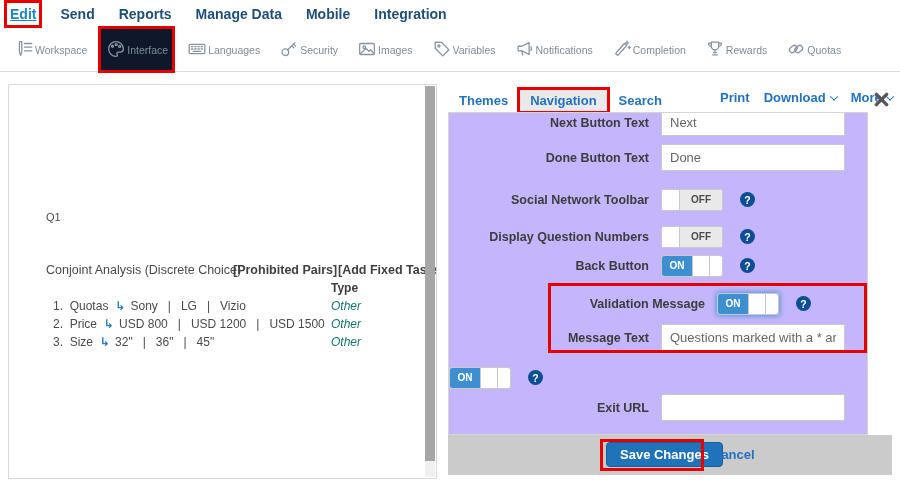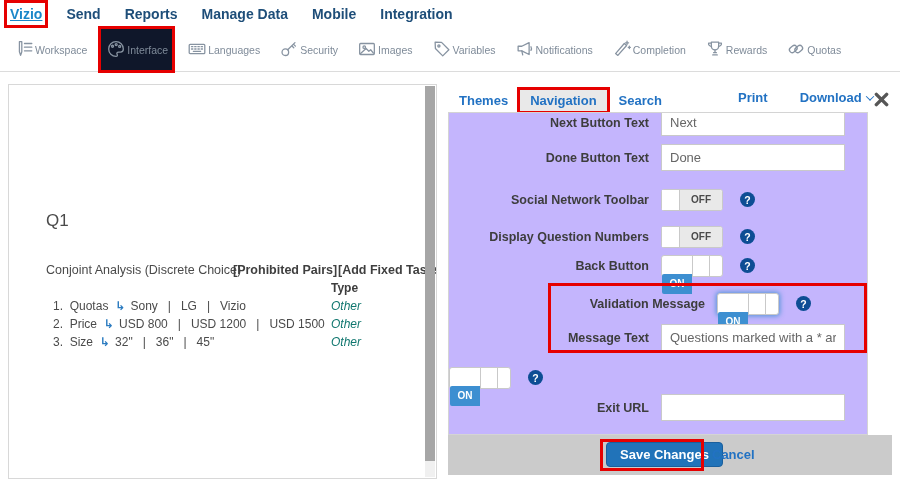--- a/index.html
+++ b/index.html
@@ -22,50 +22,50 @@
   .tb-item .tb-icon { height:22px; display:flex; align-items:center; }
   .tb-item .tb-label { font-size:10.5px; color:#7f8b99; margin-top:2px; white-space:nowrap; }
   .tb-item.active { background:#0f172a; outline:3px solid #e60000; outline-offset:-1px; }
   .tb-item svg { stroke:#8793a1; fill:none; stroke-width:1.4; stroke-linecap:round; stroke-linejoin:round; }
 
   
   .left-panel { position:absolute; left:8px; top:84px; width:429px; height:395px;
                 border:1px solid #d8d8d8; background:#fff; overflow:hidden; }
   .lp-scrollbar { position:absolute; right:1px; top:1px; bottom:1px; width:10px; background:#f0f0f0; }
   .lp-thumb { position:absolute; left:0; top:0; width:10px; height:96%; background:#a6a6a6; cursor:pointer; }
-  .lp-q1 { position:absolute; left:37px; top:126px; font-size:17px; color:#4a4a4a; }
+  .lp-q1 { position:absolute; left:37px; top:126px; font-size:11px; color:#4a4a4a; }
   .lp-title { position:absolute; left:37px; top:178px; font-size:12.5px; color:#4a4a4a; white-space:nowrap; }
   .lp-link1 { position:absolute; left:224px; top:178px; font-size:12.5px; font-weight:700; color:#3f3f3f; white-space:nowrap; cursor:pointer; }
   .lp-link2 { position:absolute; left:329px; top:178px; font-size:12.5px; font-weight:700; color:#3f3f3f; white-space:nowrap; cursor:pointer; }
   .lp-typehdr { position:absolute; left:322px; top:196px; font-size:12px; font-weight:700; color:#3d3d3d; }
   .lp-row { position:absolute; left:44px; font-size:12px; color:#4a4a4a; white-space:pre; }
   .lp-row .attr { font-weight:400; }
   .lp-row .arrow { color:#2b7bc0; font-weight:700; padding:0 5px 0 7px; }
   .lp-other { position:absolute; left:322px; font-size:12px; font-style:italic; color:#0f766e; }
 
   
   .rp-tabs { position:absolute; left:448px; top:88px; height:25px; display:flex; align-items:center; }
   .rp-tab { font-size:13px; font-weight:700; color:#2272c3; padding:4px 11px; cursor:pointer; white-space:nowrap; }
   .rp-tab.active { background:#e9e9e9; outline:3px solid #e60000; outline-offset:-1px; }
   .rp-actions { position:absolute; left:720px; top:90px; display:flex; align-items:center; gap:14px; }
-  .rp-action { font-size:13px; font-weight:700; color:#2272c3; cursor:pointer; white-space:nowrap; display:flex; align-items:center;margin-left:18px; }
+  .rp-action { font-size:13px; font-weight:700; color:#2272c3; cursor:pointer; white-space:nowrap; display:flex; align-items:center; }
   .caret { display:inline-block; width:6px; height:6px; border-right:1.6px solid #2272c3;
            border-bottom:1.6px solid #2272c3; transform:rotate(45deg) translate(-1px,-1px); margin-left:5px; }
   .rp-close { position:absolute; left:874px; top:92px; cursor:pointer; line-height:0; }
 
   
   .form-box { position:absolute; left:448px; top:112px; width:420px; height:323px;
               border:1px solid #d4d4d4; background:#c4b5fd; overflow:hidden; }
   .f-row { position:absolute; left:0; width:100%; height:27px; display:flex; align-items:center; }
   .f-label { width:212px; text-align:right; padding-right:12px; font-size:12.5px; font-weight:700; color:#3d3d3d; white-space:nowrap; }
   .f-input { width:184px; height:27px; border:1px solid #c9c9c9; background:#fff; font-family:inherit;
              font-size:13px; color:#666; padding:0 8px; border-radius:0; outline:none; }
   .toggle { position:relative; width:62px; height:22px; border:1px solid #c9c9c9; border-radius:3px; background:#fff; cursor:pointer; flex:0 0 auto; }
   .toggle .on-seg { position:absolute; left:0; top:0; width:30px; height:20px; background:#3d8fd1; border-radius:2px 0 0 2px;
-                    color:#fff; font-size:10px; font-weight:700; display:flex; align-items:center; justify-content:center;margin-top:18px; }
+                    color:#fff; font-size:10px; font-weight:700; display:flex; align-items:center; justify-content:center; }
   .toggle .knob-on { position:absolute; left:30px; top:0; width:18px; height:20px; background:#fff; border:1px solid #c9c9c9; border-top:none; border-bottom:none; }
   .toggle .knob-off { position:absolute; left:0; top:0; width:18px; height:20px; background:#fff; border-right:1px solid #c9c9c9; }
   .toggle .off-seg { position:absolute; left:18px; top:0; right:0; height:20px; background:#e9e9e9; border-radius:0 2px 2px 0;
                      color:#4a4a4a; font-size:10px; font-weight:700; display:flex; align-items:center; justify-content:center; }
   .toggle.glow { box-shadow:0 0 5px 1px rgba(61,143,209,.85); }
   .help { width:15px; height:15px; border-radius:50%; background:#0d4d94; color:#fff; font-size:10.5px; font-weight:700;
           display:flex; align-items:center; justify-content:center; margin-left:17px; cursor:pointer; flex:0 0 auto; }
 
   
   .form-footer { position:absolute; left:448px; top:435px; width:444px; height:40px; background:#cbcbcb; }
@@ -75,21 +75,21 @@
 
   
   .redbox { position:absolute; border:3px solid #e60000; pointer-events:none; z-index:60; }
 </style>
 </head>
 <body>
 
 <div id="app">
 
   <nav class="topnav">
-    <span class="nav-item active">Vizio</span>
+    <span class="nav-item active">Edit</span>
     <span class="nav-item">Send</span>
     <span class="nav-item">Reports</span>
     <span class="nav-item">Manage Data</span>
     <span class="nav-item">Mobile</span>
     <span class="nav-item">Integration</span>
   </nav>
 
   <div class="toolbar">
     <div class="tb-item">
       <span class="tb-icon">

